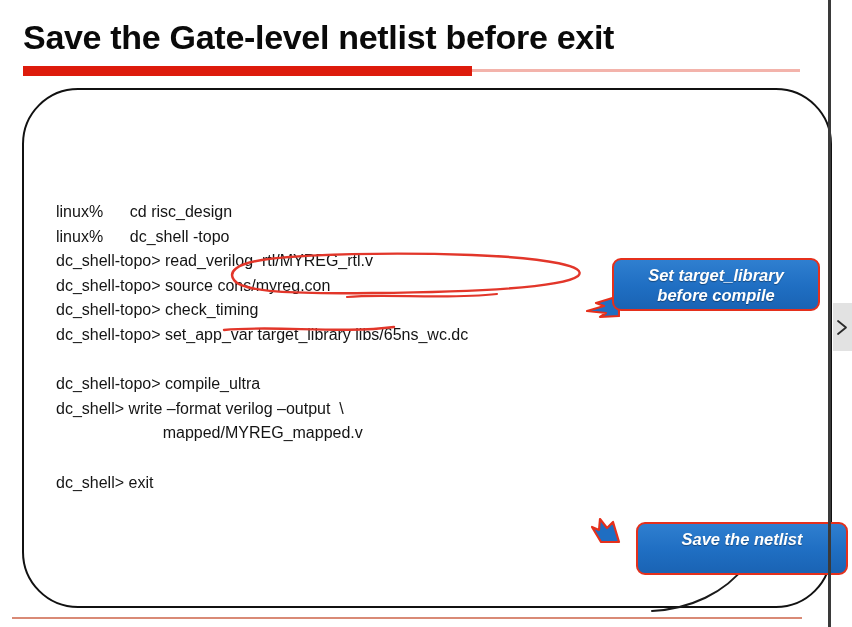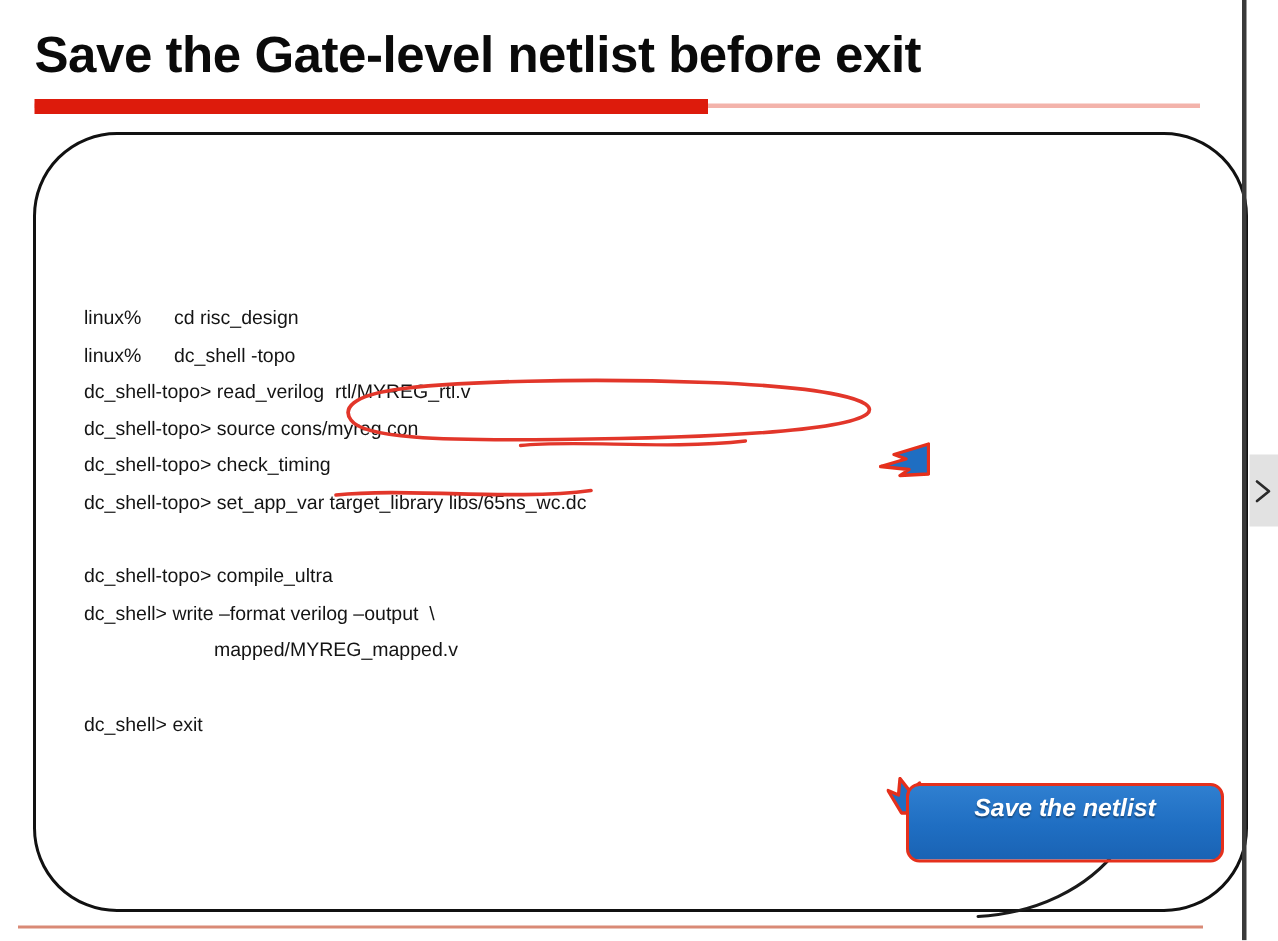--- a/index.html
+++ b/index.html
@@ -58,21 +58,21 @@
     border-radius: 56px;
     box-sizing: border-box;
     background: #ffffff;
   }
 
   
   #code {
     position: absolute;
     left: 56px;
     top: 200px;
-    font-size: 13px;
+    font-size: 16px;
     line-height: 24.6px;
     color: #141414;
     white-space: pre;
   }
   #code .ln { display: block; height: 24.6px; }
   #code .b { font-weight: normal; }
 
   
   .annot { position: absolute; pointer-events: none; }
   #annot-ellipse { left: 222px; top: 250px; }
@@ -89,21 +89,21 @@
     font-style: italic;
     font-weight: bold;
     font-size: 16.5px;
     line-height: 20px;
     text-align: center;
     padding: 5px 11px 6px 11px;
     box-sizing: border-box;
     text-shadow: 0 1px 1px rgba(0,0,0,0.35);
   }
   #callout-1 { left: 612px; top: 258px; width: 208px; height: 53px; }
-  #callout-2 { left: 604px; top: 522px; width: 212px; height: 53px; }
+  #callout-2 { left: 636px; top: 522px; width: 212px; height: 53px; }
   .callout-line { display: block; white-space: nowrap; }
   .tail { position: absolute; }
   #tail-1 { left: 586px; top: 294px; }
   #tail-2 { left: 591px; top: 518px; }
   #leader-2 { position: absolute; left: 650px; top: 563px; }
 
   
   #edge-divider {
     position: absolute;
     left: 828px;
@@ -164,20 +164,24 @@
   </svg>
 
   <svg class="tail" id="tail-2" width="30" height="26" viewBox="0 0 30 26" fill="none">
     <path d="M28 24 L 22 4 L 16 10 L 9 1 L 8 12 L 1 9 L 10 24 Z" fill="#1f6ec2" stroke="#e5301c" stroke-width="2.2" stroke-linejoin="round"></path>
   </svg>
 
   <svg id="leader-2" width="110" height="50" viewBox="0 0 110 50" fill="none">
     <path d="M2 48 C 40 46, 75 30, 96 2" stroke="#1a1a1a" stroke-width="2" fill="none" stroke-linecap="round"></path>
   </svg>
 
+  <div class="callout" id="callout-1">
+    <span class="callout-line">Set target_library</span>
+    <span class="callout-line">before compile</span>
+  </div>
 
   <div class="callout" id="callout-2">
     <span class="callout-line">Save the netlist</span>
   </div>
 
   <div id="edge-divider"></div>
   <div id="next-slide-button">
     <svg width="13" height="17" viewBox="0 0 13 17" fill="none">
       <path d="M2 2 L 10 8.5 L 2 15" stroke="#2b2b2b" stroke-width="1.8" fill="none" stroke-linecap="round" stroke-linejoin="round"></path>
     </svg>

